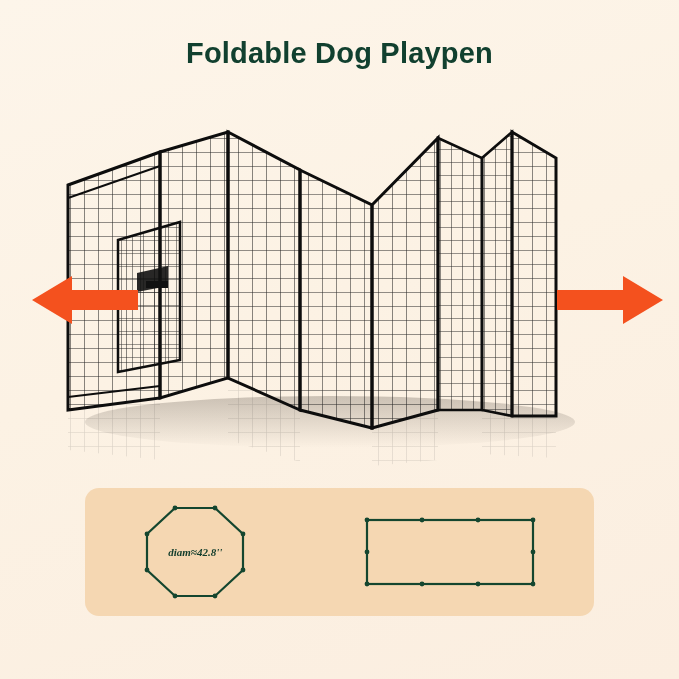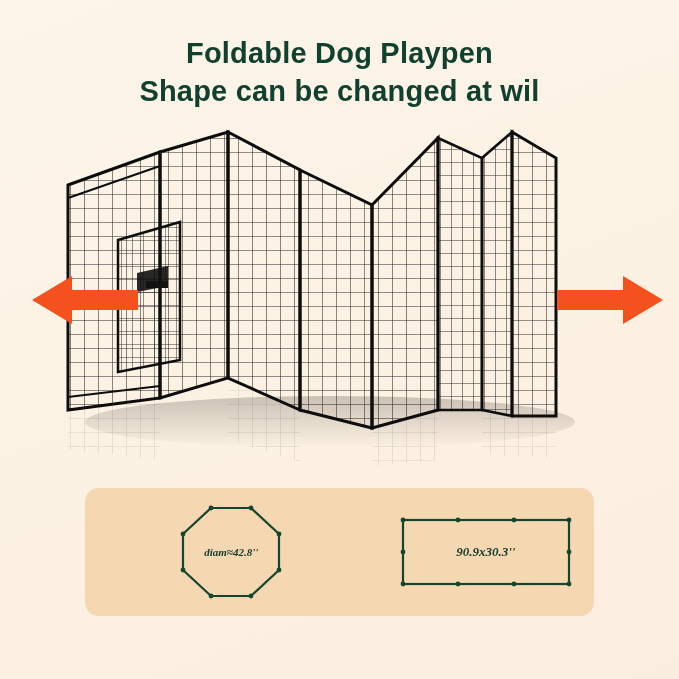--- a/index.html
+++ b/index.html
@@ -72,21 +72,20 @@
     background: #f5d7b2;
     border-radius: 14px;
   }
   .specs-inner {
     position: absolute;
     left: 0; top: 0;
     width: 509px; height: 128px;
     display: flex;
     align-items: center;
     justify-content: space-around;
-    padding-left: 36px;
   }
   .spec-item {
     position: relative;
     display: flex;
     align-items: center;
     justify-content: center;
   }
   .spec-label {
     position: absolute;
     width: 100%;
@@ -100,21 +99,20 @@
   }
   .spec-label.small { font-size: 11px; }
 </style>
 </head>
 <body>
 
 <div class="page">
 
   <div class="title-block">
     <div class="title-line">Foldable Dog Playpen</div>
-    <div class="title-line">Shape can be changed at wil</div>
   </div>
 
   <div class="photo-area">
 
     <svg class="pen-svg" width="679" height="360" viewBox="0 0 679 360">
       <defs>
         <pattern id="mesh" width="14" height="14" patternUnits="userSpaceOnUse">
           <path d="M0 0 H14 M0 0 V14" stroke="#1a1a1a" stroke-width="1.1" fill="none"></path>
         </pattern>
         <pattern id="meshFine" width="11" height="13" patternUnits="userSpaceOnUse">
@@ -222,20 +220,19 @@
             <circle cx="116" cy="18" r="2.4"></circle>
               <circle cx="171" cy="18" r="2.4"></circle>
             <circle cx="5" cy="50" r="2.4"></circle>
               <circle cx="171" cy="50" r="2.4"></circle>
             <circle cx="5" cy="82" r="2.4"></circle>
               <circle cx="60" cy="82" r="2.4"></circle>
             <circle cx="116" cy="82" r="2.4"></circle>
               <circle cx="171" cy="82" r="2.4"></circle>
           </g>
         </svg>
-        <div class="spec-label">90.9x30.3''</div>
       </div>
 
 
     </div>
   </div>
 
 </div>
 
 </body></html>

